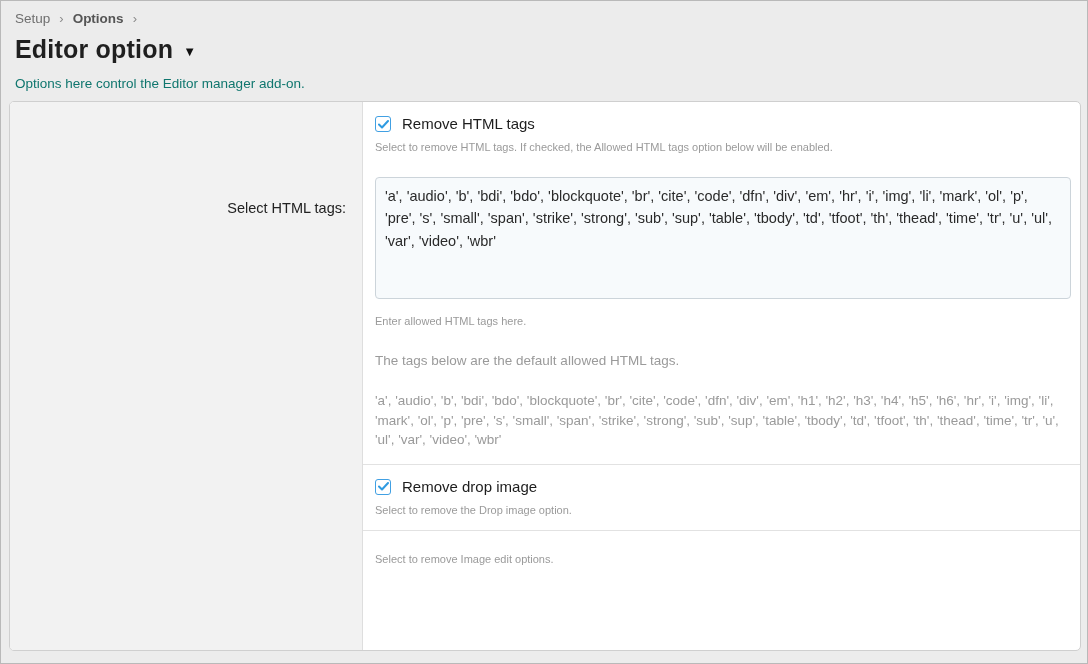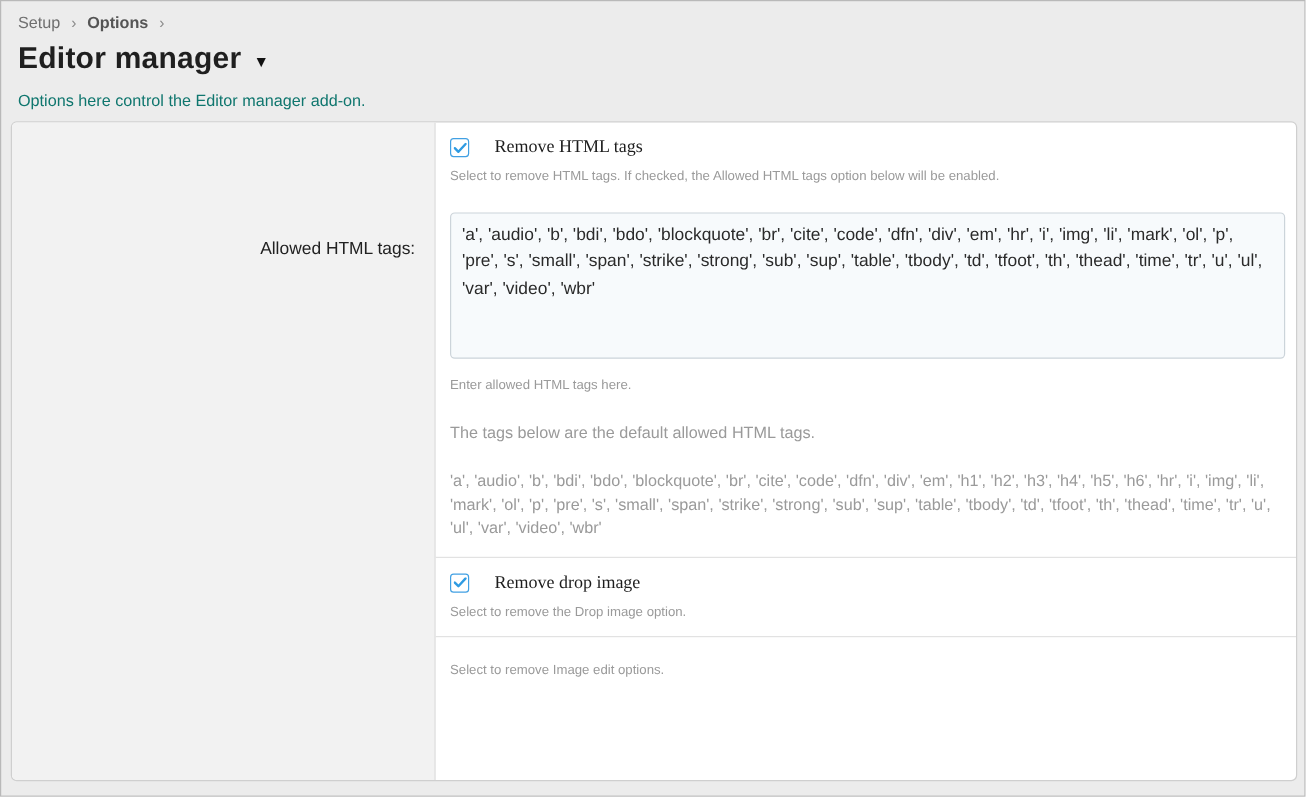--- a/index.html
+++ b/index.html
@@ -46,21 +46,21 @@
     border-right: 1px solid #dedede;
     padding: 97px 16px 0 10px;
     text-align: right;
   }
   .field-label { font-size: 14.5px; color: #222; }
 
   .content-col { flex: 1 1 auto; display: flex; flex-direction: column; }
   .section { padding: 13px 12px 14px 12px; }
   .section + .section { border-top: 1px solid #e2e2e2; }
 
-  .checkbox-row { display: flex; align-items: flex-start; gap: 21px; font-family: Liberation Serif, serif; }
+  .checkbox-row { display: flex; align-items: flex-end; gap: 11px; }
   .checkbox {
     width: 16px; height: 16px;
     border: 1px solid #41a0e3;
     border-radius: 3px;
     background: #ffffff;
     display: inline-flex; align-items: center; justify-content: center;
     cursor: pointer; flex: 0 0 auto;
   }
   .checkbox svg { display: block; }
   .checkbox-label { font-size: 15px; color: #1d1d1d; cursor: default; }
@@ -108,31 +108,31 @@
 <div class="page">
 
   <div class="page-header">
     <div class="breadcrumb">
       <span class="crumb">Setup</span>
       <span class="sep">›</span>
       <span class="crumb current">Options</span>
       <span class="sep">›</span>
     </div>
     <div class="page-title-row">
-      <span class="page-title">Editor manager</span>
+      <span class="page-title">Editor option</span>
       <span class="title-caret">▼</span>
     </div>
     <div class="page-subtitle">Options here control the Editor manager add-on.</div>
   </div>
 
   <div class="panel">
     <div class="panel-body">
 
       <div class="label-col">
-        <span class="field-label">Allowed HTML tags:</span>
+        <span class="field-label">Select HTML tags:</span>
       </div>
 
       <div class="content-col">
 
         <div class="section">
           <div class="checkbox-row">
             <span class="checkbox">
               <svg width="11" height="9" viewBox="0 0 11 9">
                   <path d="M1 4.5 L4 7.5 L10 1" fill="none" stroke="#2f9be2" stroke-width="2" stroke-linecap="round" stroke-linejoin="round"></path>
                 </svg>

